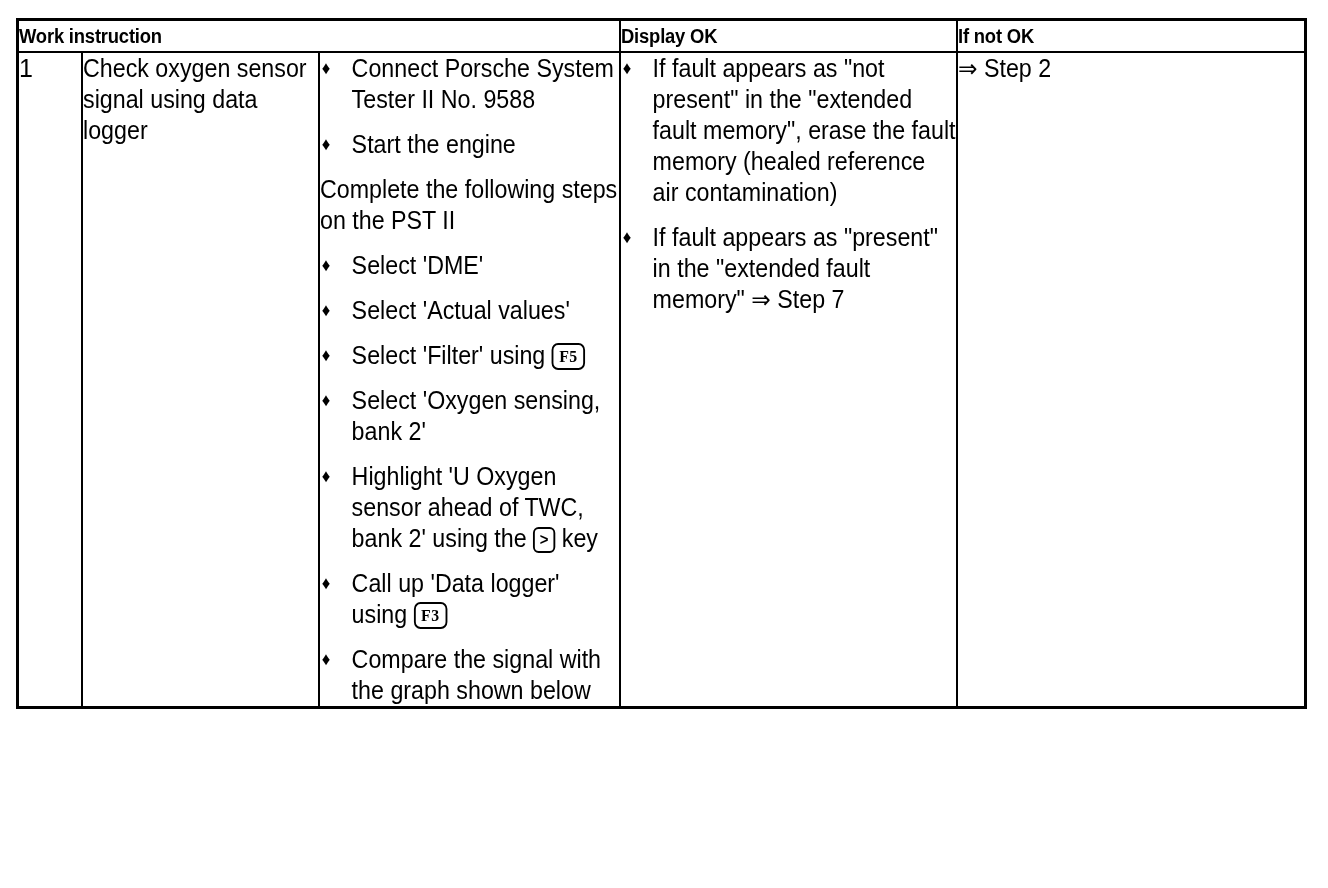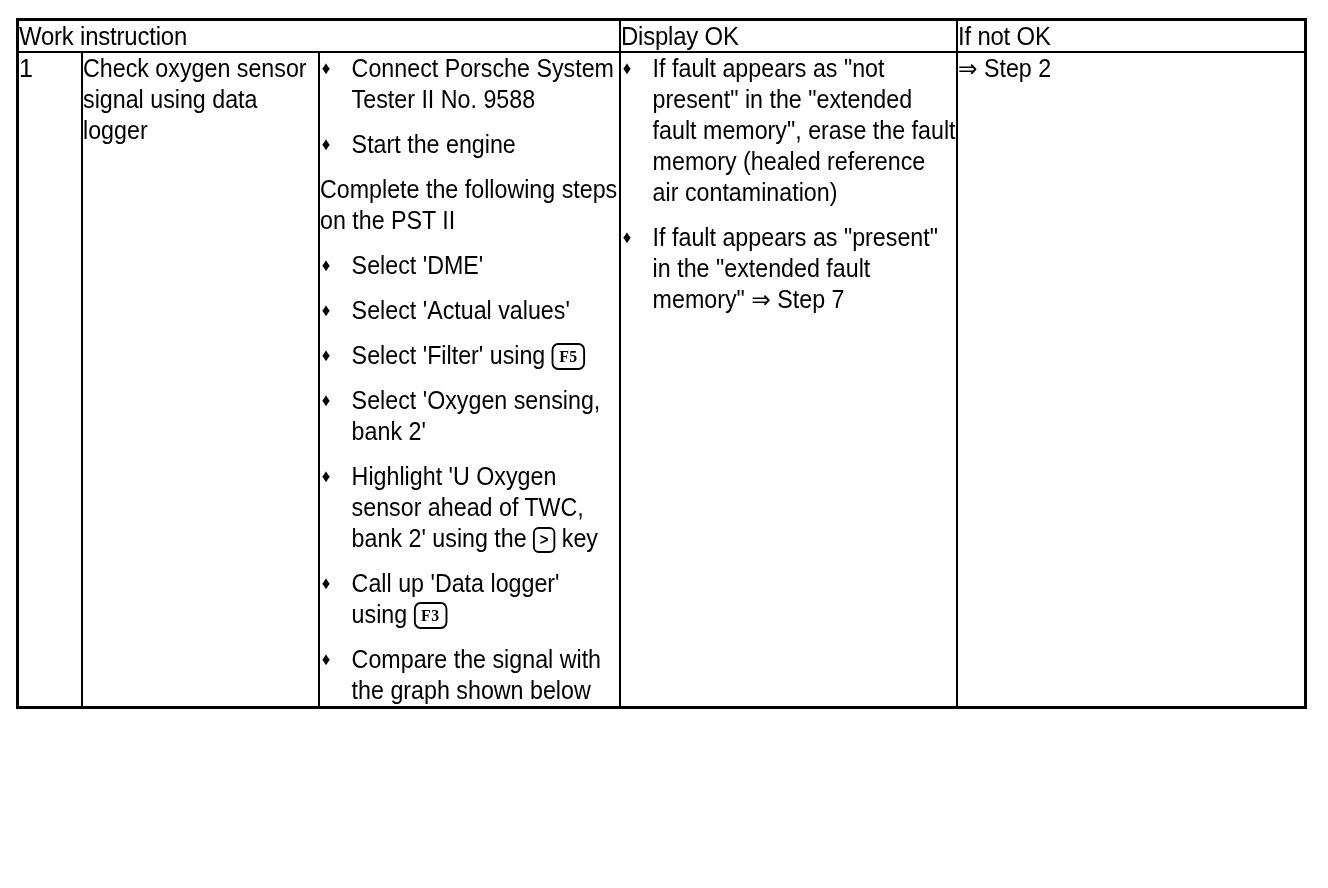--- a/index.html
+++ b/index.html
@@ -44,22 +44,22 @@
 
   
   col.c-num   { width: 64px; }
   col.c-instr { width: 237px; }
   col.c-steps { width: 301px; }
   col.c-ok    { width: 337px; }
   col.c-nok   { width: 349px; }
 
   thead th {
     text-align: left;
-    font-weight: normal;
-    font-size: 26px;
+    font-weight: bold;
+    font-size: 20px;
     line-height: 30px;
     letter-spacing: -0.2px;
     padding: 9px 0 11px 12px;
     font-stretch: condensed;
     transform-origin: left center;
   }
   thead th .hdr-text {
     display: inline-block;
     transform: scaleX(0.92);
     transform-origin: left center;

